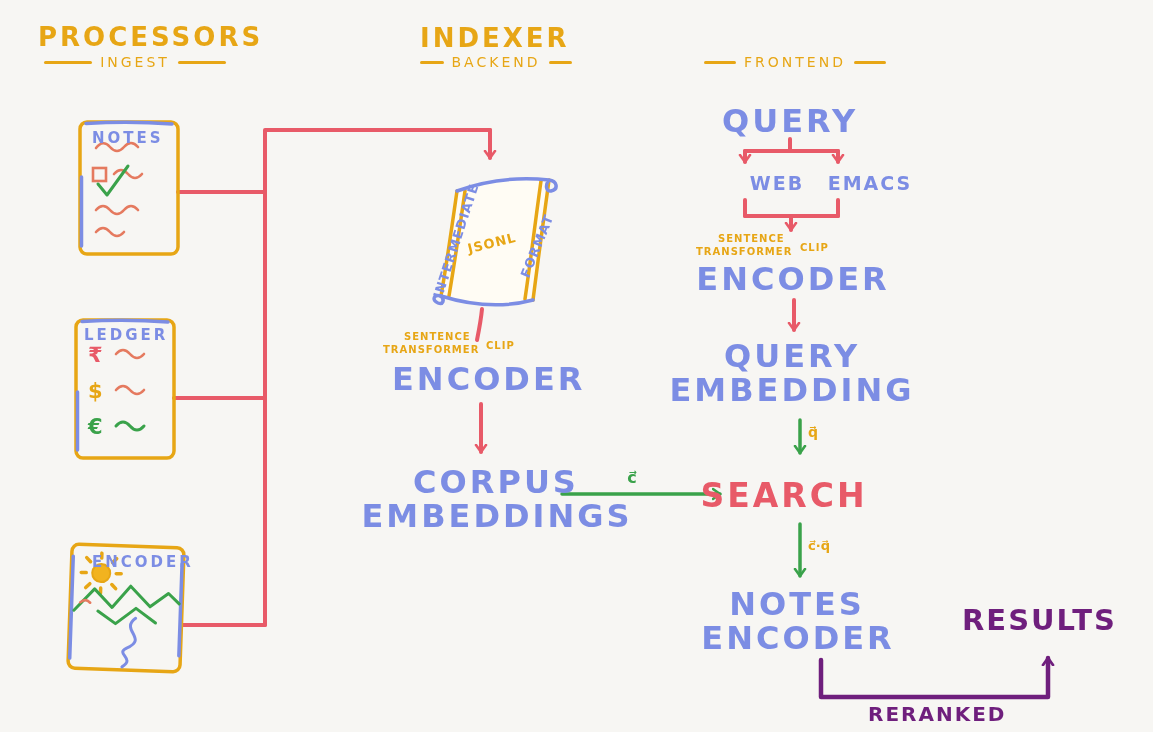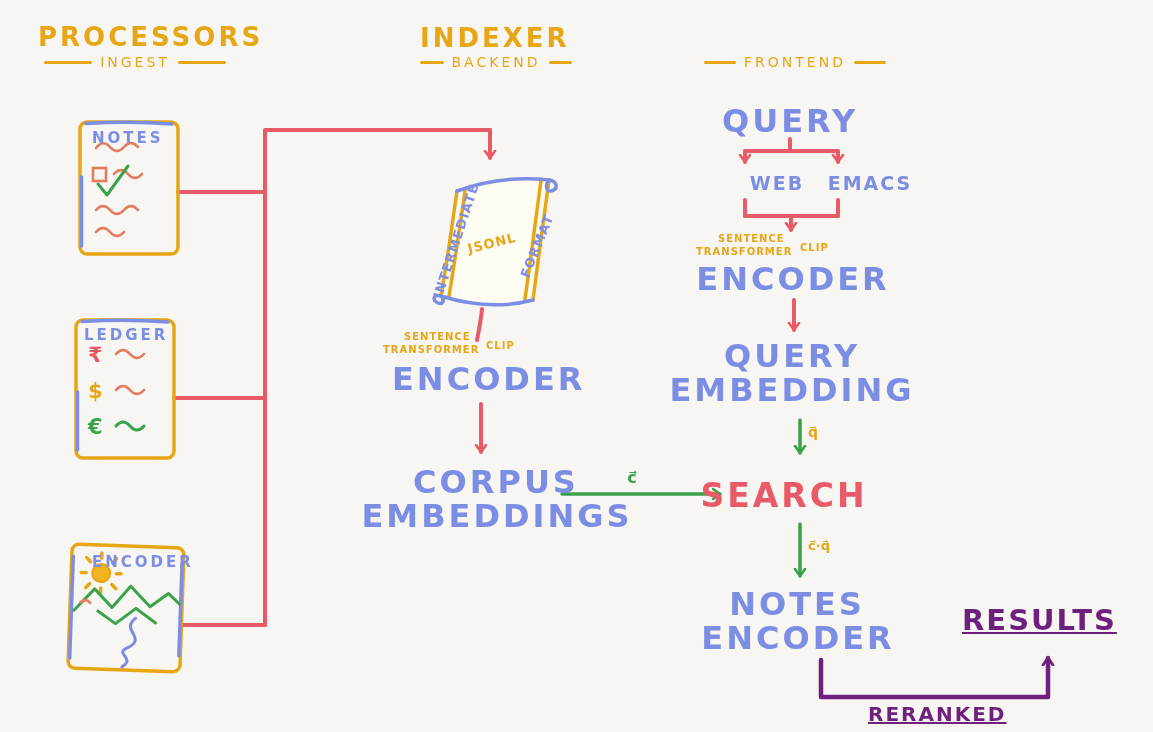--- a/index.html
+++ b/index.html
@@ -6,21 +6,21 @@
     --background:#f7f6f3; --yellow:#e7a615; --blue:#7c8de4;
     --red:#e85a68; --green:#3aa24a; --purple:#6f1f7d; --squiggle:#e57a5f;
   }
   *{margin:0;padding:0;box-sizing:border-box;}
   body{background:var(--background);font-family:"DejaVu Sans","Liberation Sans",sans-serif;}
   .stage{position:relative;width:1153px;height:732px;background:var(--background);overflow:hidden;}
   .lines{position:absolute;left:0;top:0;}
   .lbl{position:absolute;white-space:nowrap;font-weight:bold;}
   .cx{transform:translateX(-50%);}
   .yellow{color:var(--yellow);} .blue{color:var(--blue);} .red{color:var(--red);}
-  .green{color:var(--green);} .purple{color:var(--purple);text-decoration:underline;}
+  .green{color:var(--green);} .purple{color:var(--purple);}
   .title{font-size:26px;letter-spacing:3px;color:var(--yellow);}
   .subtitle{position:absolute;display:flex;align-items:center;gap:8px;font-size:14px;
     letter-spacing:3px;font-weight:normal;color:var(--yellow);}
   .subtitle::before,.subtitle::after{content:"";flex:1;height:3px;border-radius:2px;background:var(--yellow);}
   .doclabel{font-size:15px;letter-spacing:3px;color:var(--blue);margin-top:25px;}
   .big{font-size:32px;letter-spacing:3px;color:var(--blue);}
   .mid{font-size:19px;letter-spacing:2px;color:var(--blue);margin-left:32px;}
   .tiny{font-size:10px;letter-spacing:1px;color:var(--yellow);}
   .scrolltxt{font-size:13px;letter-spacing:1px;}
   .veclbl{font-size:16px;}

